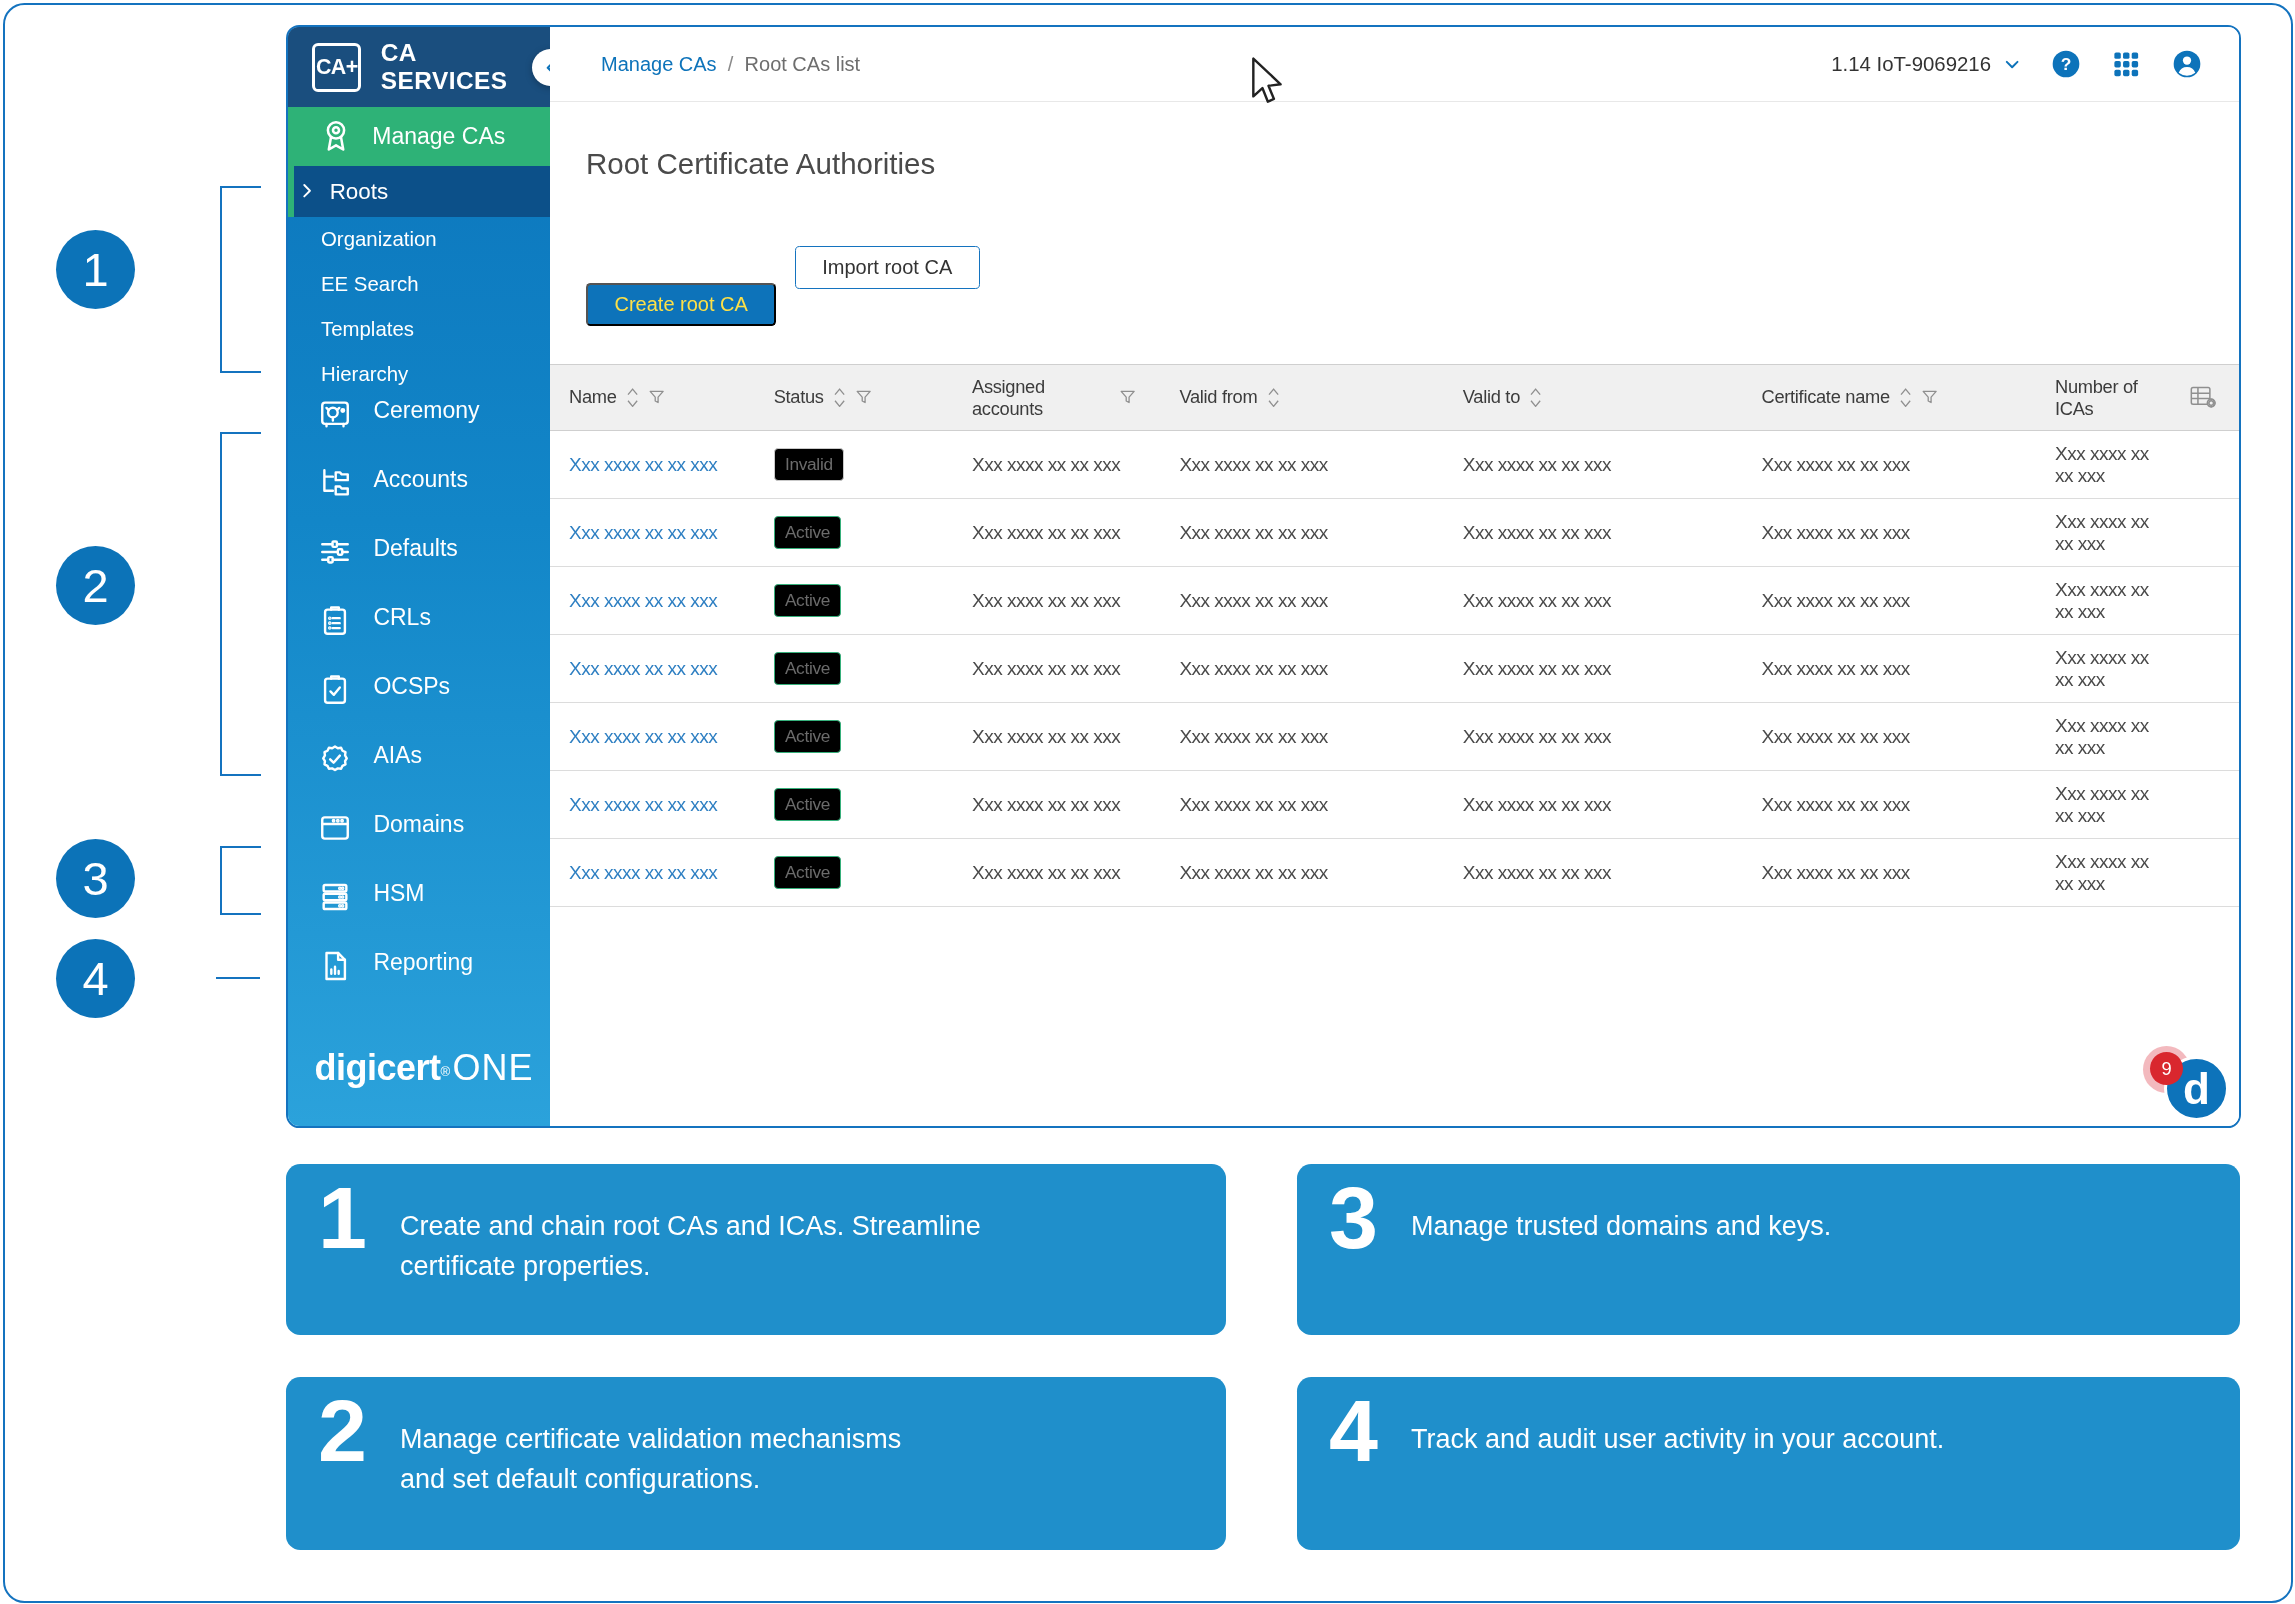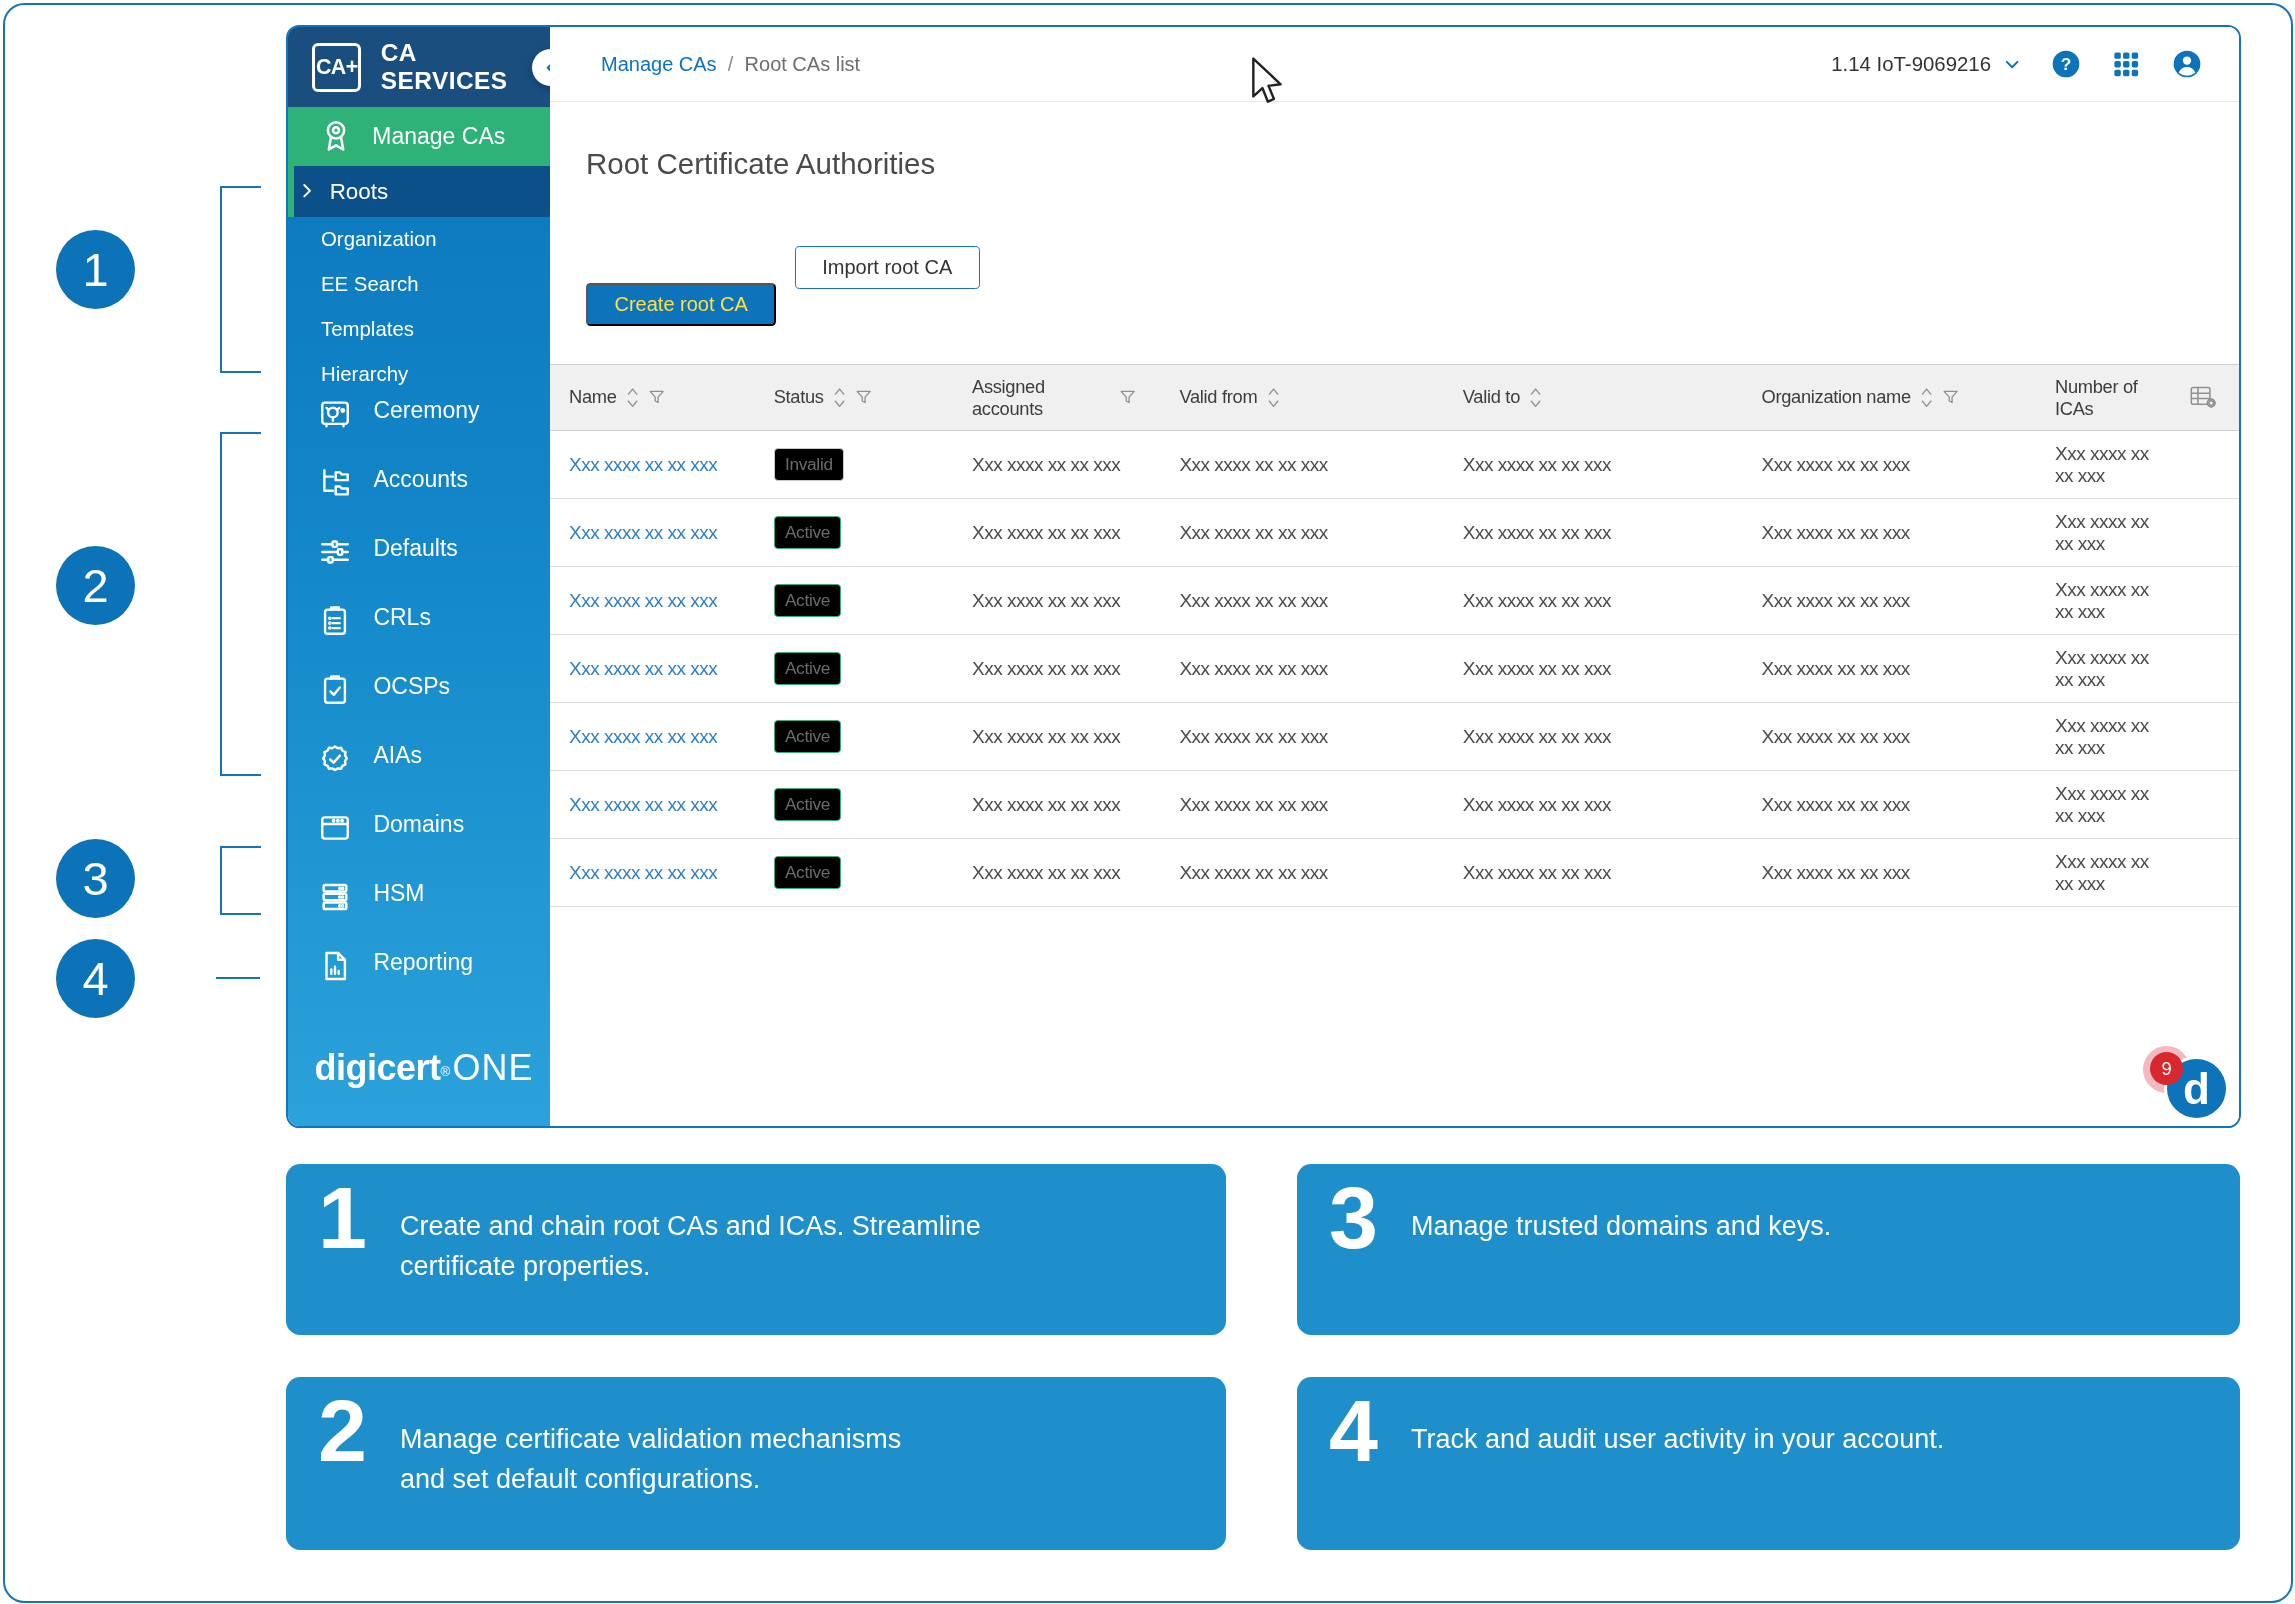--- a/index.html
+++ b/index.html
@@ -340,21 +340,21 @@
               </svg>
           </div>
           <div class="th c-to">
             <span>Valid to</span>
             <svg width="13.2" height="23.4" viewBox="0 0 26 46" fill="none" stroke="#8F8F8F" stroke-width="2.6" stroke-linejoin="round">
                 <polyline points="4 17 13 6 22 17"></polyline>
                 <polyline points="4 29 13 40 22 29"></polyline>
               </svg>
           </div>
           <div class="th c-org">
-            <span>Organization name</span>
+            <span>Certificate name</span>
             <svg width="13.2" height="23.4" viewBox="0 0 26 46" fill="none" stroke="#8F8F8F" stroke-width="2.6" stroke-linejoin="round">
                 <polyline points="4 17 13 6 22 17"></polyline>
                 <polyline points="4 29 13 40 22 29"></polyline>
               </svg>
             <svg width="17.3" height="18.3" viewBox="0 0 24 24" fill="none" stroke="#8F8F8F" stroke-width="1.8" stroke-linejoin="round">
                 <path d="M3 4 h18 l-7 8 v7.5 l-4 -2.2 V12 z"></path>
               </svg>
           </div>
           <div class="th c-icas">
             <span class="lbl2">Number of ICAs</span>

